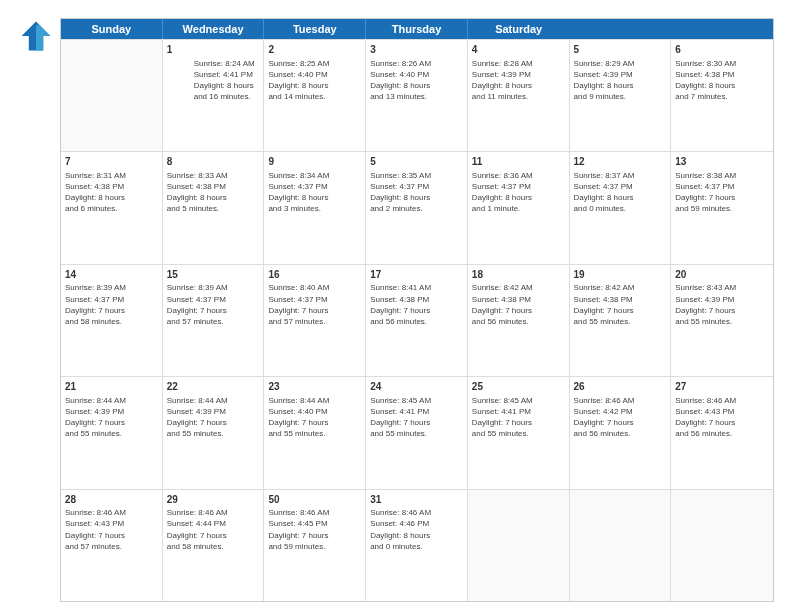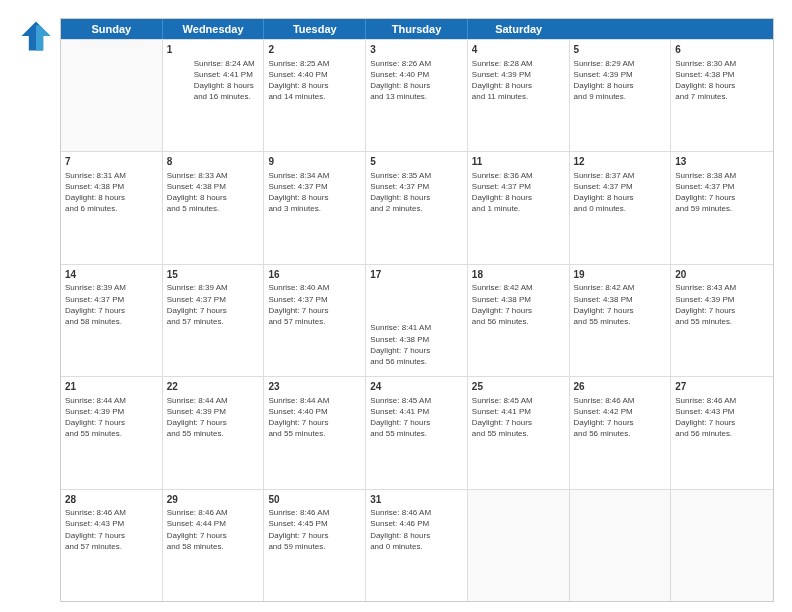--- a/index.html
+++ b/index.html
@@ -251,21 +251,21 @@
           </div>
           <div class="cal-cell">
             <div class="day-num">16</div>
             <div class="day-info" style="white-space: pre-line;">Sunrise: 8:40 AM
 Sunset: 4:37 PM
 Daylight: 7 hours
 and 57 minutes.</div>
           </div>
           <div class="cal-cell">
             <div class="day-num">17</div>
-            <div class="day-info" style="white-space: pre-line; margin-top: 40px;">Sunrise: 8:41 AM
+            <div class="day-info" style="white-space: pre-line;">Sunrise: 8:41 AM
 Sunset: 4:38 PM
 Daylight: 7 hours
 and 56 minutes.</div>
           </div>
           <div class="cal-cell">
             <div class="day-num">18</div>
             <div class="day-info" style="white-space: pre-line;">Sunrise: 8:42 AM
 Sunset: 4:38 PM
 Daylight: 7 hours
 and 56 minutes.</div>

